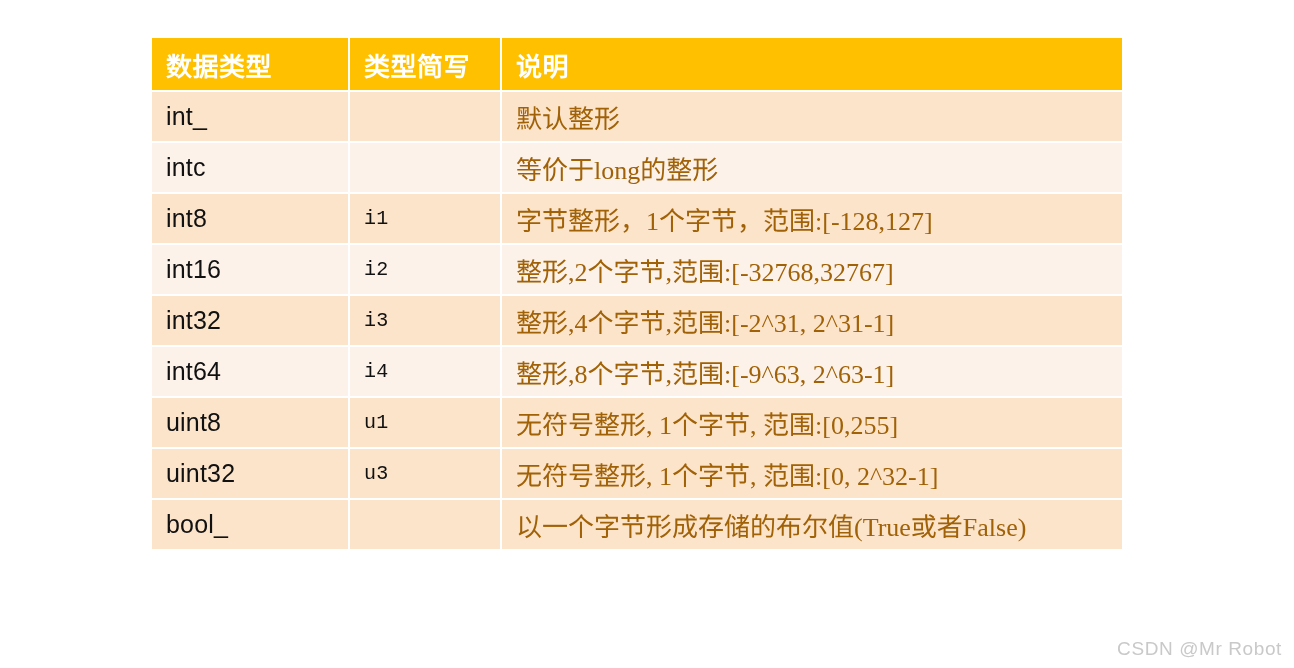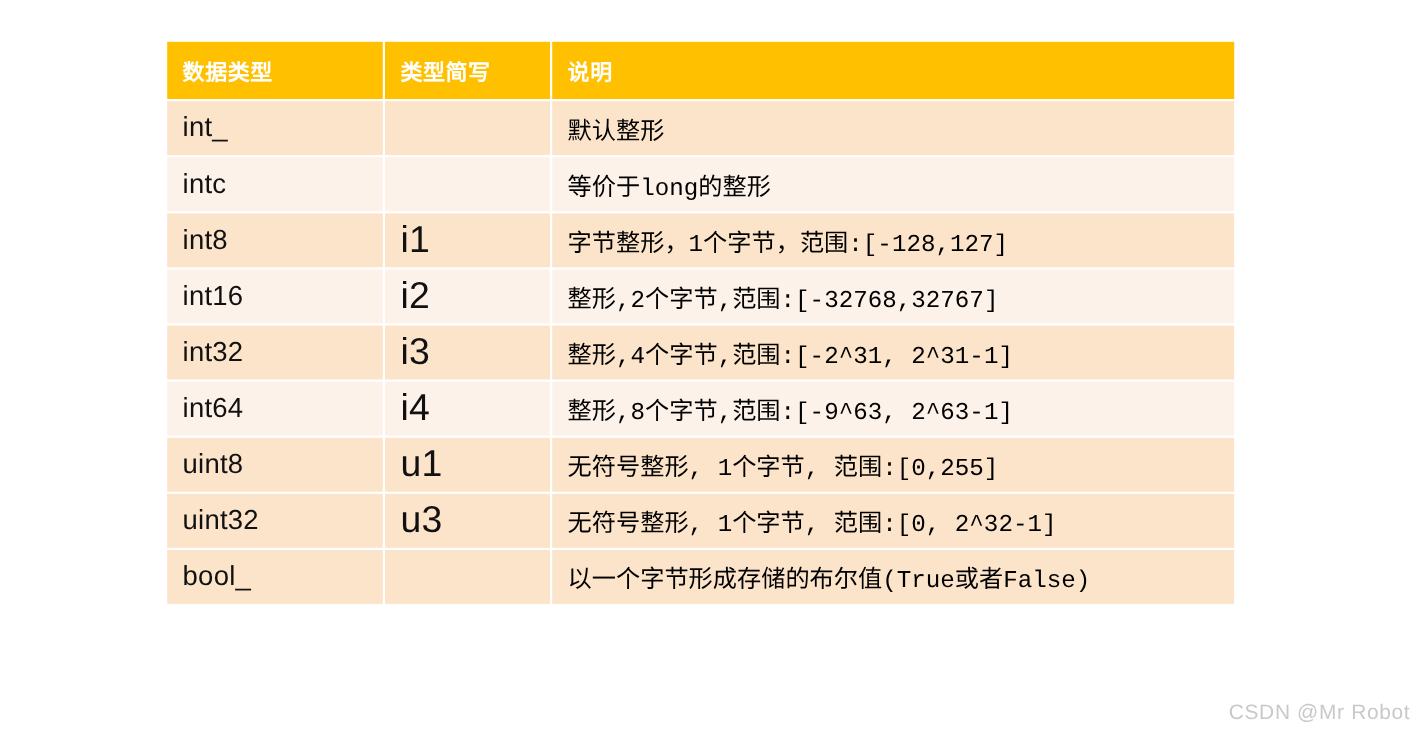--- a/index.html
+++ b/index.html
@@ -46,48 +46,48 @@
     text-align: left;
     border: 0;
     white-space: nowrap;
     overflow: hidden;
   }
 
   .dtype-table thead th {
     background: #ffc000;
     color: #ffffff;
     font-family: "DejaVu Sans", "Liberation Sans", sans-serif;
-    font-size: 20px;
+    font-size: 26px;
     font-weight: bold;
     letter-spacing: 0.5px;
     height: 52px;
   }
 
   .dtype-table tbody tr.row-odd  td { background: #fce4cb; }
   .dtype-table tbody tr.row-even td { background: #fdf2ea; }
 
   .cell-type {
     font-family: "Liberation Sans", "DejaVu Sans", sans-serif;
     font-size: 25px;
     color: #111111;
     letter-spacing: 0.2px;
     margin-left: 12px;
   }
 
   .cell-abbr {
-    font-family: Liberation Sans, sans-serif;
-    font-size: 34px;
+    font-family: Liberation Mono, monospace;
+    font-size: 20px;
     color: #111111;
     letter-spacing: 0.2px;
   }
 
   .cell-desc {
-    font-family: Liberation Mono, monospace;
-    font-size: 22px;
-    color: #000000;
+    font-family: Liberation Serif, serif;
+    font-size: 26px;
+    color: #a16207;
     letter-spacing: 0px;
   }
 
   .watermark {
     position: absolute;
     right: 12px;
     bottom: 8px;
     font-family: "Liberation Sans", "DejaVu Sans", sans-serif;
     font-size: 19px;
     color: #c9c9c9;

